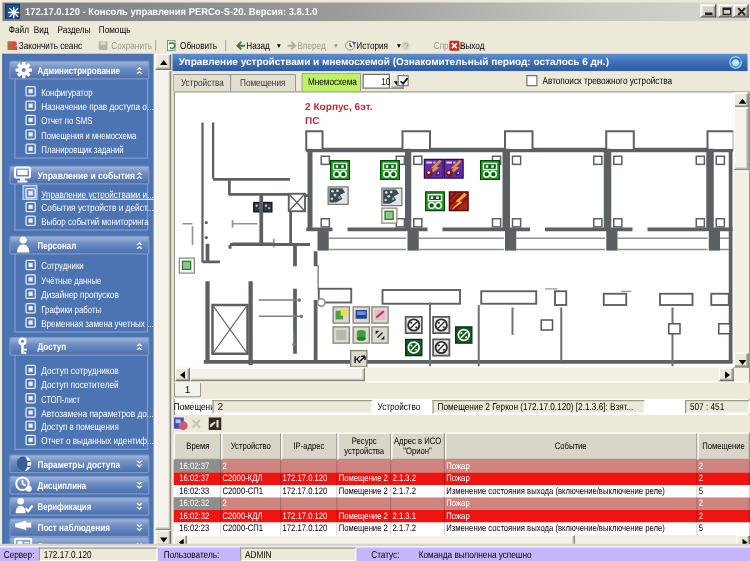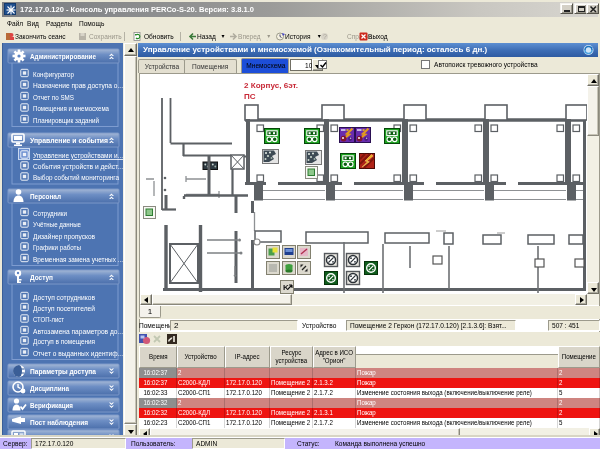--- a/index.html
+++ b/index.html
@@ -24,21 +24,21 @@
 
 #side{left:2px;top:43px;width:121px;height:394px;background:#4d74b2;overflow:hidden;border-left:1px solid #3a5e97}
 
 #sscr{left:123px;top:43px;width:14px;height:394px;background:#f2f0e4}
 .sbtn{background:#ece9d8;border:1px solid #fff;border-right-color:#716f64;border-bottom-color:#716f64;box-shadow:inset -1px -1px 0 #aeaca1}
 .tri{position:absolute;width:0;height:0}
 
 #mhead{left:138px;top:43px;width:460px;height:14px;background:linear-gradient(180deg,#5d8fd2 0%,#3c6cb4 55%,#2e5ba2 100%);color:#fff;font-weight:bold;line-height:14px;padding-left:5px;white-space:nowrap}
 #tabs{left:138px;top:57px;width:460px;height:16px;background:#ece9d8}
 .tab{top:2px;height:14px;background:#e3dfd0;border:1px solid #9c9a8c;border-bottom:none;border-radius:2px 2px 0 0;text-align:center;line-height:13px;color:#333}
-.tab.on{background:#1d4ed8;height:15px;top:1px;color:#000}
+.tab.on{background:#bef264;height:15px;top:1px;color:#000}
 .cb{width:9px;height:9px;background:#fff;border:1px solid #777;top:3px}
 
 #planwrap{left:139px;top:73px;width:461px;height:282px;background:#fff;border:1px solid #9c9a8c}
 
 .scrC{background:#f2f0e4}
 .thumb{background:#f4f2ea;border:1px solid #fff;border-right-color:#8a887c;border-bottom-color:#8a887c;box-shadow:inset -1px -1px 0 #c6c3b5}
 
 #info{left:138px;top:319px;width:462px;height:13px;line-height:13px}
 
 #tbl{left:139px;top:346px;width:461px;height:82px;font-size:7.5px}
@@ -565,20 +565,23 @@
     </div>
 <div class="th" style="left:86px;top:0;width:45px">
       <i class="tc">IP-адрес</i>
     </div>
 <div class="th" style="left:131px;top:0;width:43px">
       <i class="tc">Ресурс<br>устройства</i>
     </div>
 <div class="th" style="left:174px;top:0;width:43px">
       <i class="tc">Адрес в ИСО<br>"Орион"</i>
     </div>
+<div class="th" style="left:217px;top:0;width:202px">
+      <i class="tc">Событие</i>
+    </div>
 <div class="th" style="left:419px;top:0;width:42px">
       <i class="tc">Помещение</i>
     </div>
 <div class="tr redA" style="top:22px">
 <div class="td" style="left:0px;width:38px"><i class="t">  16:02:37</i></div>
 <div class="td" style="left:38px;width:48px"><i class="t">2</i></div>
 <div class="td" style="left:86px;width:45px"></div>
 <div class="td" style="left:131px;width:43px"></div>
 <div class="td" style="left:174px;width:43px"></div>
 <div class="td" style="left:217px;width:202px"><i class="t">Пожар</i></div>

